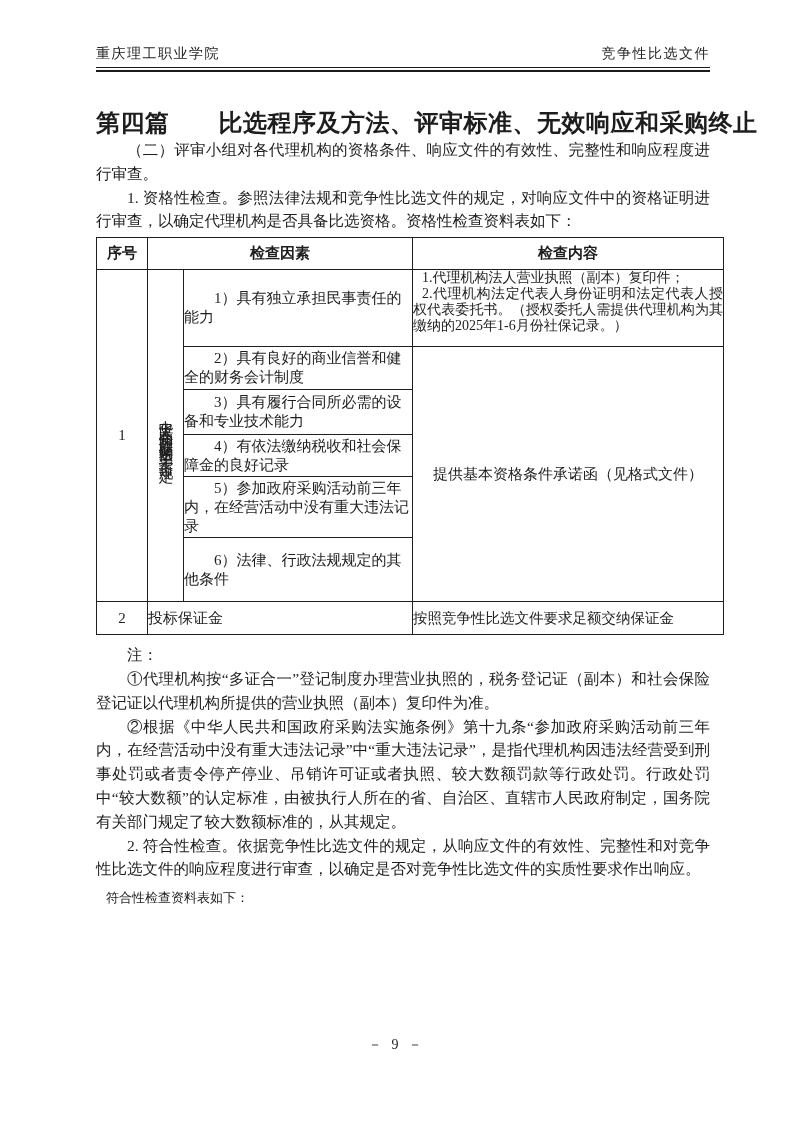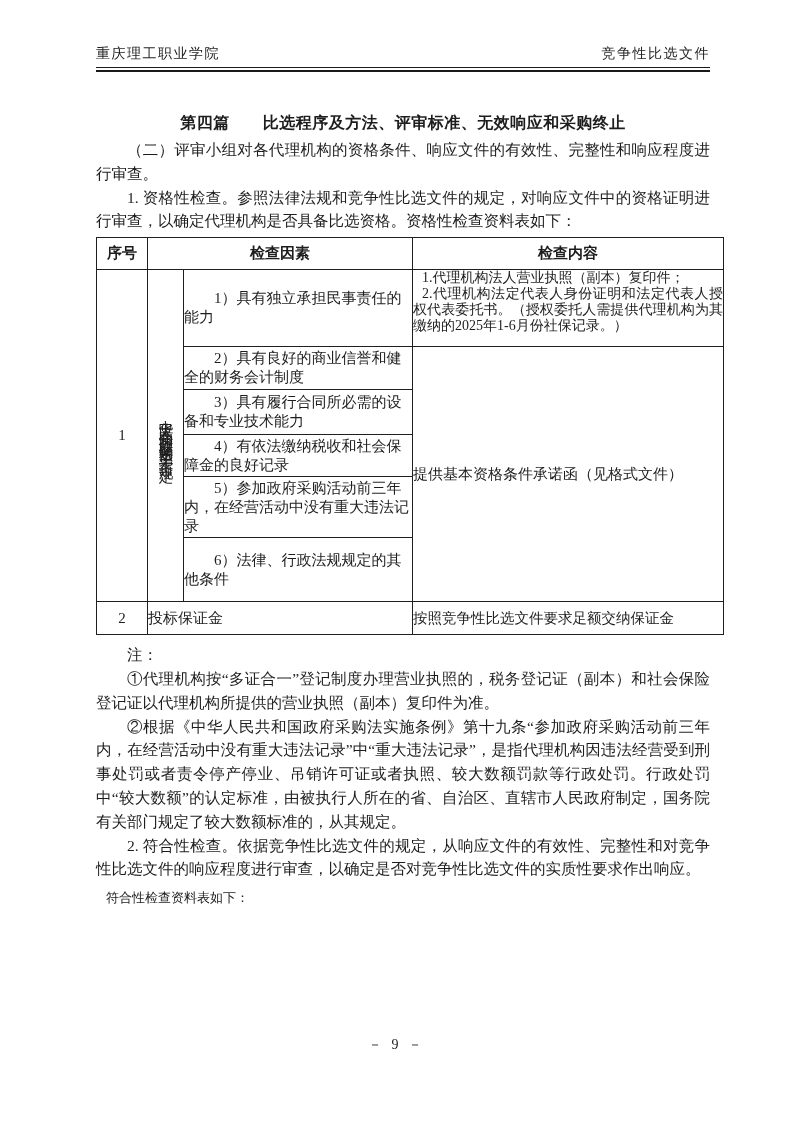--- a/index.html
+++ b/index.html
@@ -22,21 +22,21 @@
     font-size: 14px; letter-spacing: 1.5px; line-height: 16px;
   }
   .rule-thin  { margin-top: 5px; border-top: 1.5px solid #1a1a1a; }
   .rule-thick { margin-top: 2px; border-top: 2.5px solid #1a1a1a; }
 
   
   .doc-title {
     margin: 36px 0 0 0;
     font-family: "Liberation Sans", "DejaVu Sans", sans-serif;
     font-weight: bold;
-    font-size: 16px; line-height: 30px;
+    font-size: 24px; line-height: 30px;
     text-align: center; letter-spacing: 0.5px;
     white-space: nowrap;
   }
 
   
   .sec-heading {
     margin: 28px 0 0 0;
     font-family: "Liberation Sans", "DejaVu Sans", sans-serif;
     font-weight: bold;
     font-size: 15.5px; line-height: 23.8px;
@@ -94,21 +94,21 @@
   .h-r1 { height: 77px; } .h-r2 { height: 43px; } .h-r3 { height: 45px; }
   .h-r4 { height: 42px; } .h-r5 { height: 61px; } .h-r6 { height: 64px; }
 
   .content-top { vertical-align: top; padding: 2px 4px 2px 3px; }
   .content-top p {
     margin: 0;
     font-size: 14px; line-height: 15.8px;
     text-indent: 9px; text-align: justify;
   }
   .content-bottom {
-    vertical-align: middle; text-align: left;
+    vertical-align: middle; text-align: center;
     font-size: 15px;
   }
   .row2 td { height: 33px; }
   .factor-cell { vertical-align: middle; padding-left: 10px; font-size: 15px; margin-left: 22px; }
   .row2-content { vertical-align: middle; padding-left: 24px; font-size: 14.5px; }
 
   
   .notes { margin-top: 8px; }
 
   

